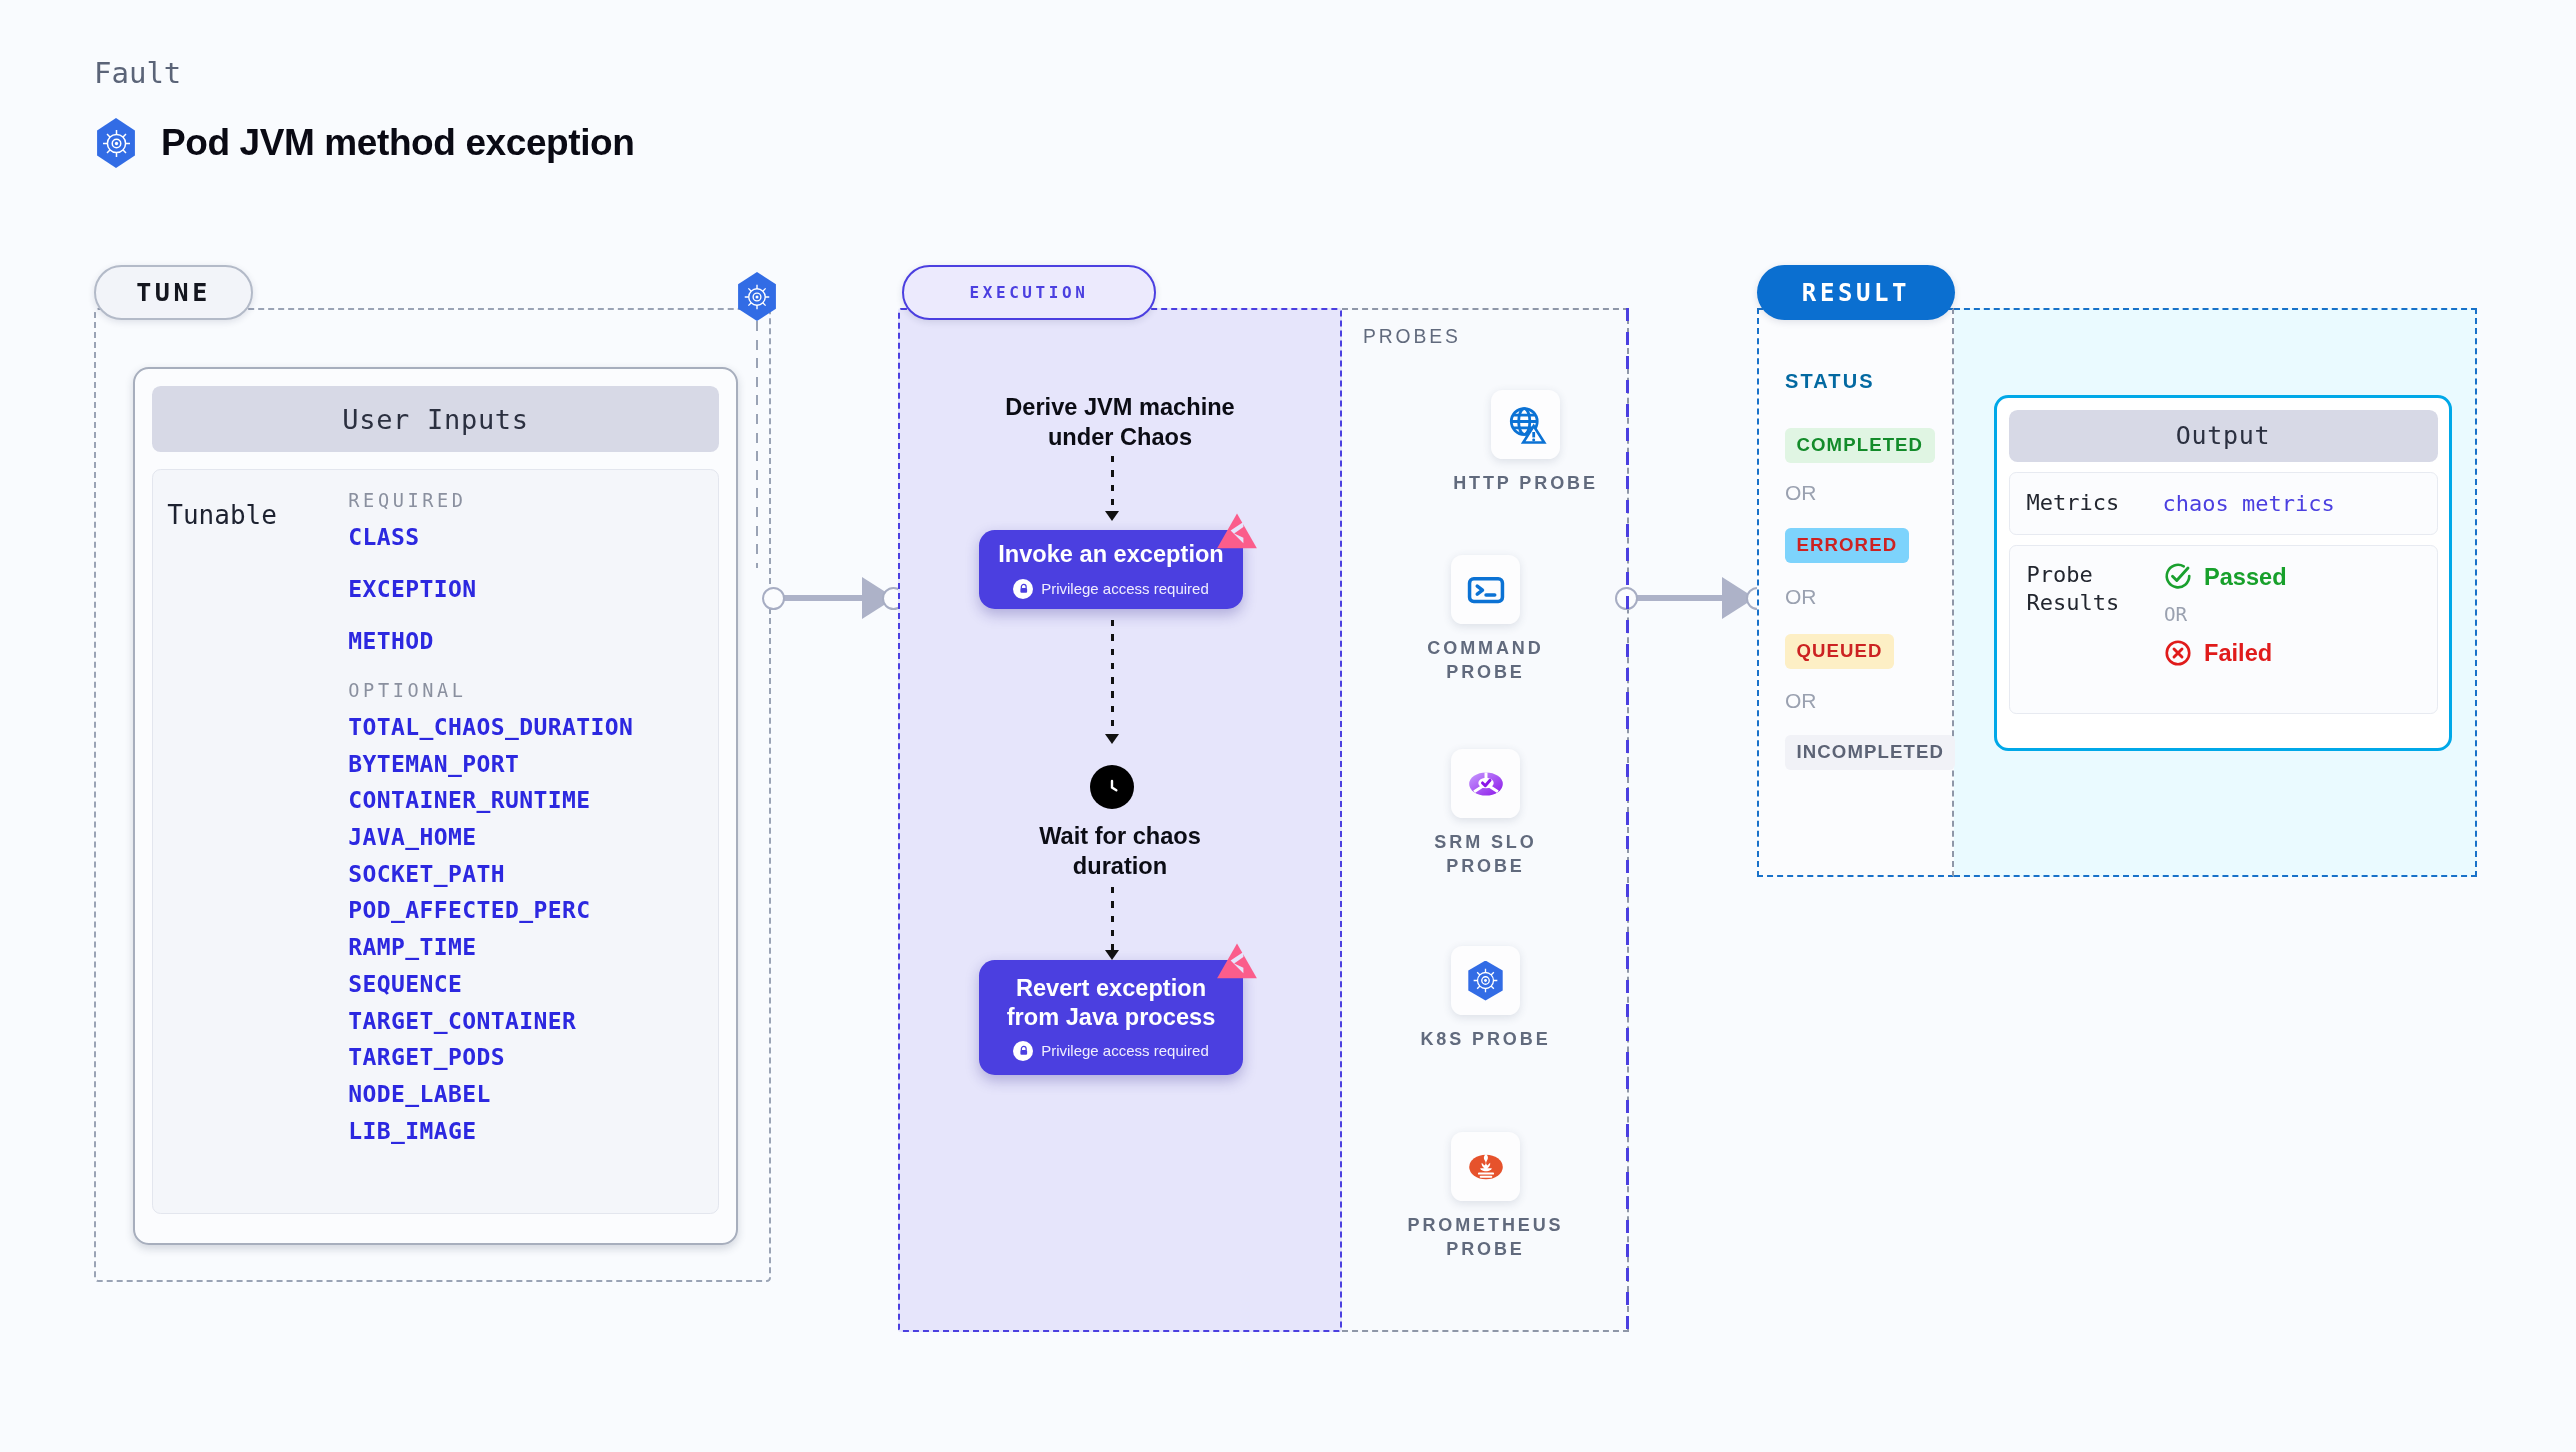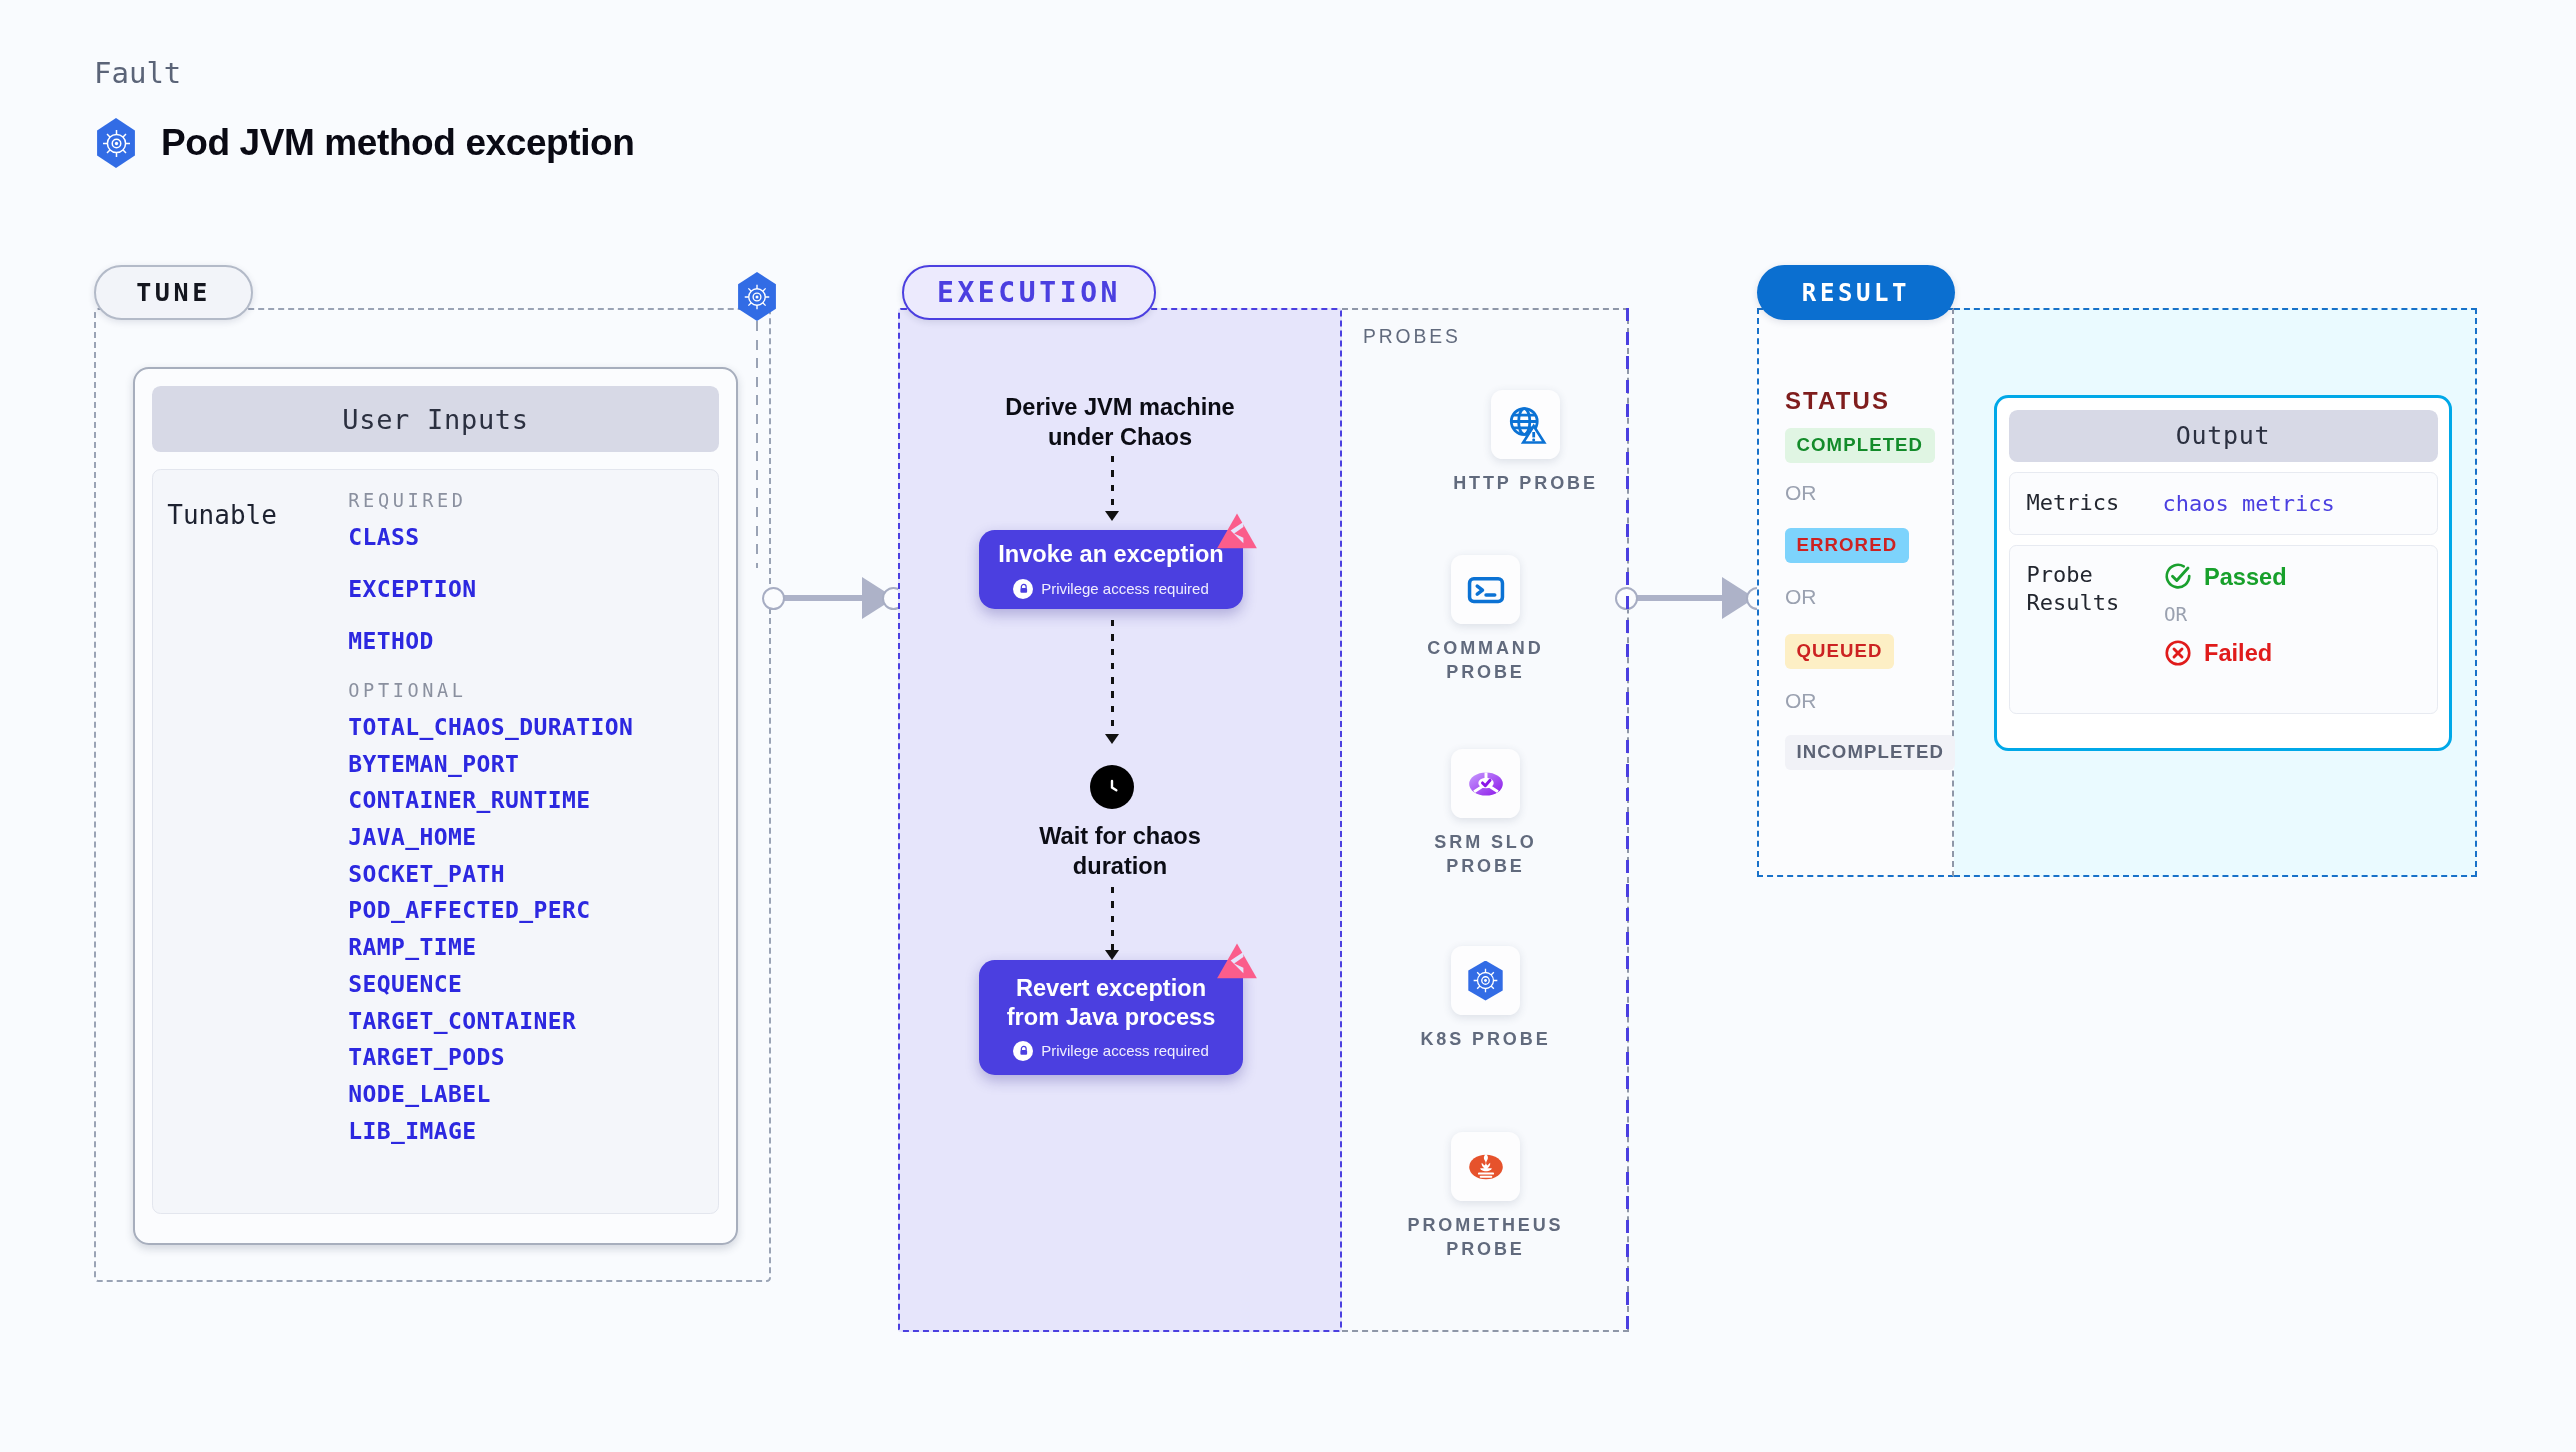--- a/index.html
+++ b/index.html
@@ -105,21 +105,21 @@
 
   
   #exec-box {
     left:898px; top:308px; width:444px; height:1024px;
     border:2.9px dashed #4b3fe0; border-radius:2.9px;
     background:#e6e5fb;
   }
   #exec-pill {
     left:902px; top:265px; width:254px; height:55px;
     background:#eceafd; border:2.1px solid #4b3fe0;
-    color:#4b3fe0; font-size:28px;
+    color:#4b3fe0; font-size:16px;
   }
   .exec-step-title {
     position:absolute; width:100%; text-align:center;
     font-size:23.6px; font-weight:bold; color:#0b0c14; line-height:1.26;
   }
   .v-arrow {
     position:absolute; width:2.9px;
     background:repeating-linear-gradient(to bottom,#111 0 6.4px,transparent 6.4px 14.3px);
   }
   .v-arrow::after{
@@ -185,22 +185,22 @@
   #result-pill {
     left:1757px; top:265px; width:198px; height:55px;
     background:#0b6fd0; border:none; color:#fff; font-size:24px;
   }
   #result-out-box {
     left:1954px; top:308px; width:523px; height:569px;
     border:2.9px dashed #1871c9; border-left:none;
     background:#eafaff; box-sizing:border-box;
   }
   #status-title {
-    position:absolute; left:1785px; top:387px;
-    font-size:24px; color:#7f1d1d; font-weight:bold; letter-spacing:2.1px;
+    position:absolute; left:1785px; top:370px;
+    font-size:20px; color:#0369a1; font-weight:bold; letter-spacing:2.1px;
   }
   .status-badge {
     position:absolute; left:1785px; border-radius:5.7px;
     padding:6.4px 11.5px; font-size:18.6px; font-weight:bold; letter-spacing:1.1px;
   }
   .or-text {
     position:absolute; left:1785px; font-size:21px; color:#9aa1b0;
   }
   #output-card {
     position:absolute; left:1994px; top:395px; width:458px; height:356px;

